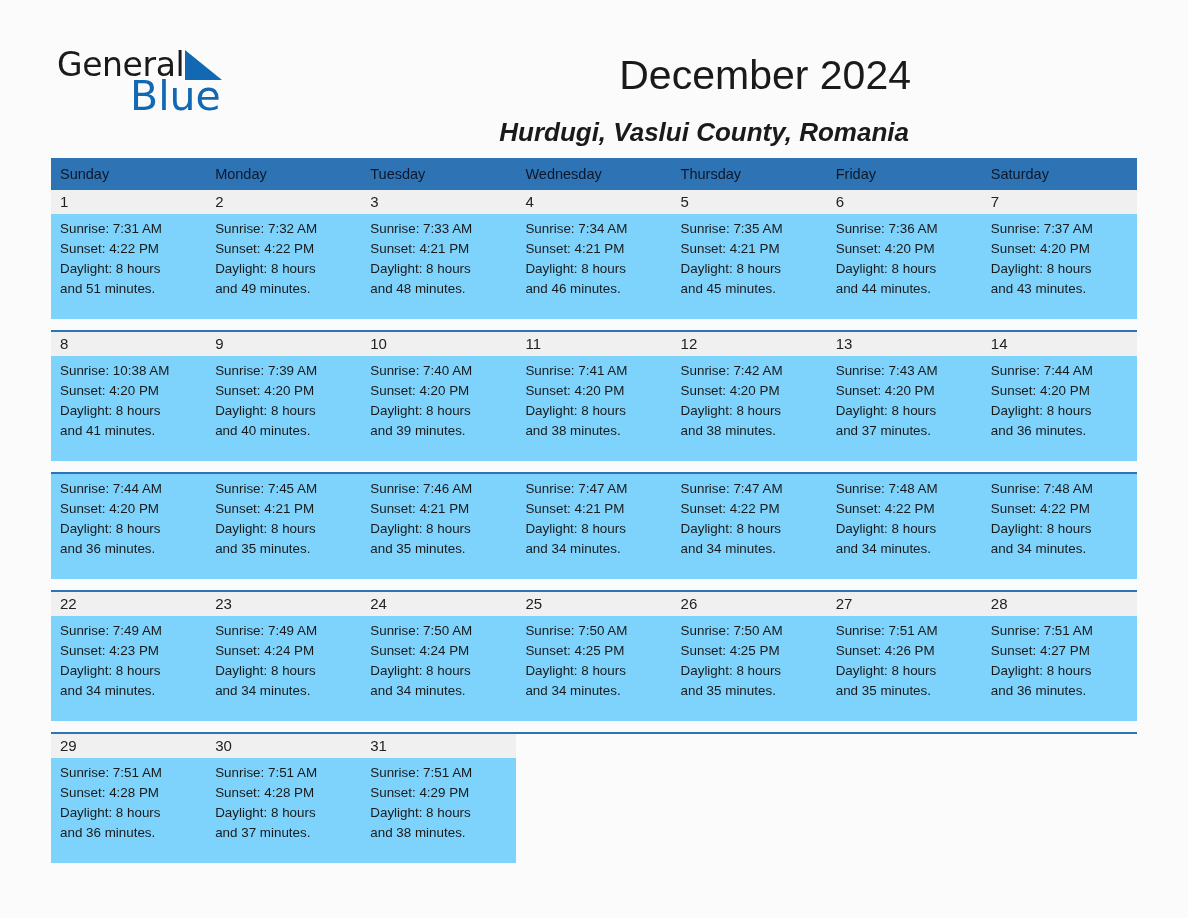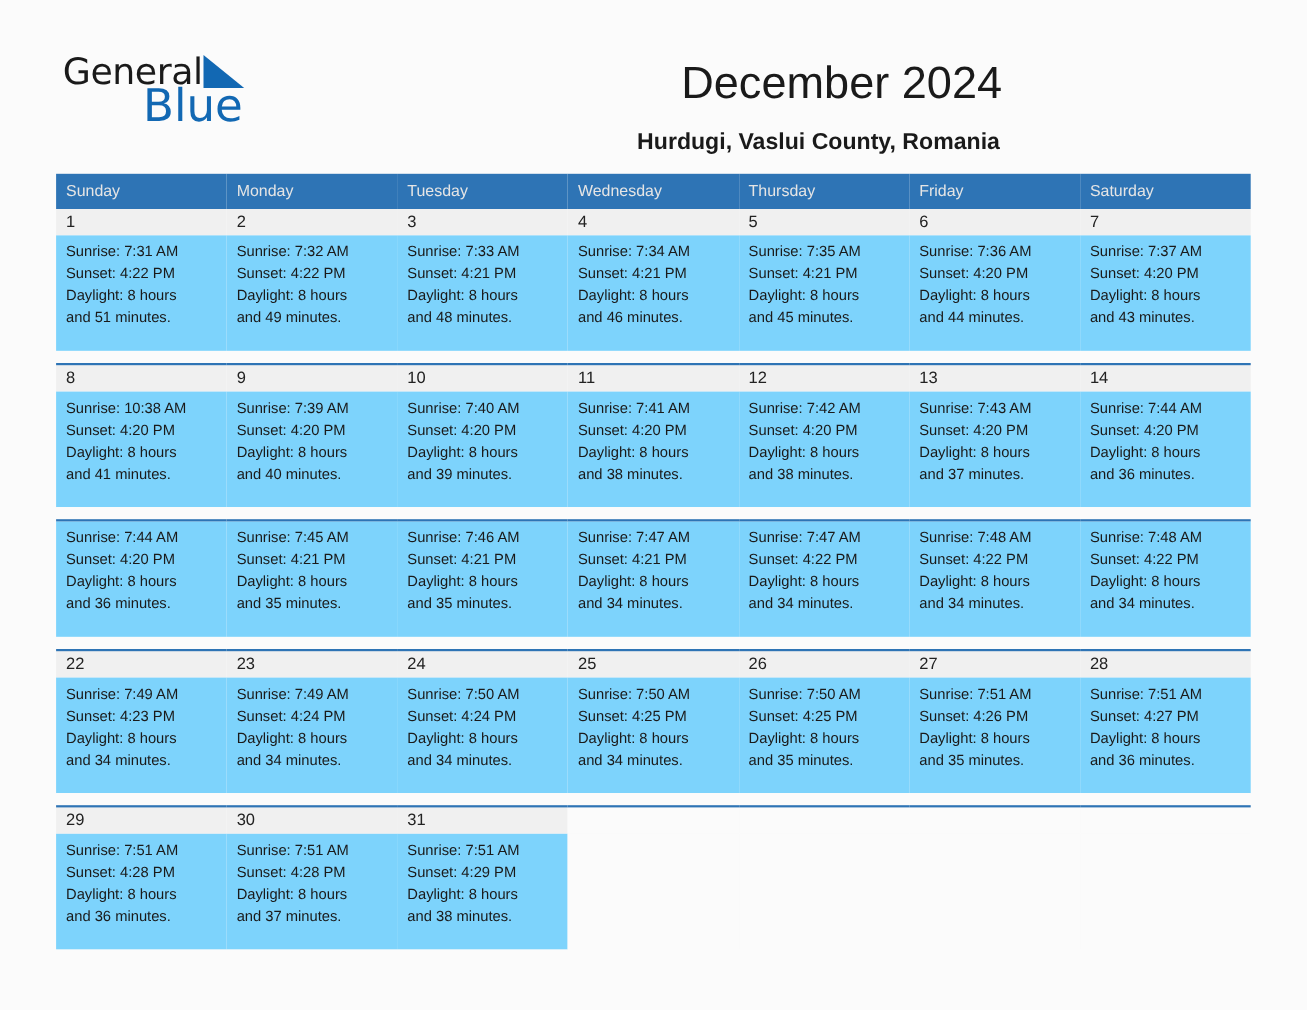--- a/index.html
+++ b/index.html
@@ -75,38 +75,39 @@
     font-weight: 400;
     color: #1a1a1a;
     letter-spacing: 0px;
     font-family: "Liberation Sans", sans-serif;
     text-align: right;
   }
   .subtitle {
     position: absolute;
     right: 55px;
     top: 117px;
-    font-size: 21px;
+    font-size: 26px;
     font-weight: bold;
     color: #1a1a1a;
     font-family: "Liberation Sans", sans-serif;
+    font-style: italic;
   }
 
   
   .calendar {
     position: absolute;
     left: 51px;
     top: 158px;
     width: 1086px;
     border-collapse: collapse;
     table-layout: fixed;
   }
   .calendar th {
     background: #2e74b5;
-    color: #e5e5e5;
+    color: #0f172a;
     font-weight: normal;
     font-size: 14.5px;
     text-align: left;
     padding: 7px 0 7px 9px;
     height: 18px;
     font-family: "Liberation Sans", sans-serif;
     margin-top: 48px;
   }
   .calendar td {
     vertical-align: top;

